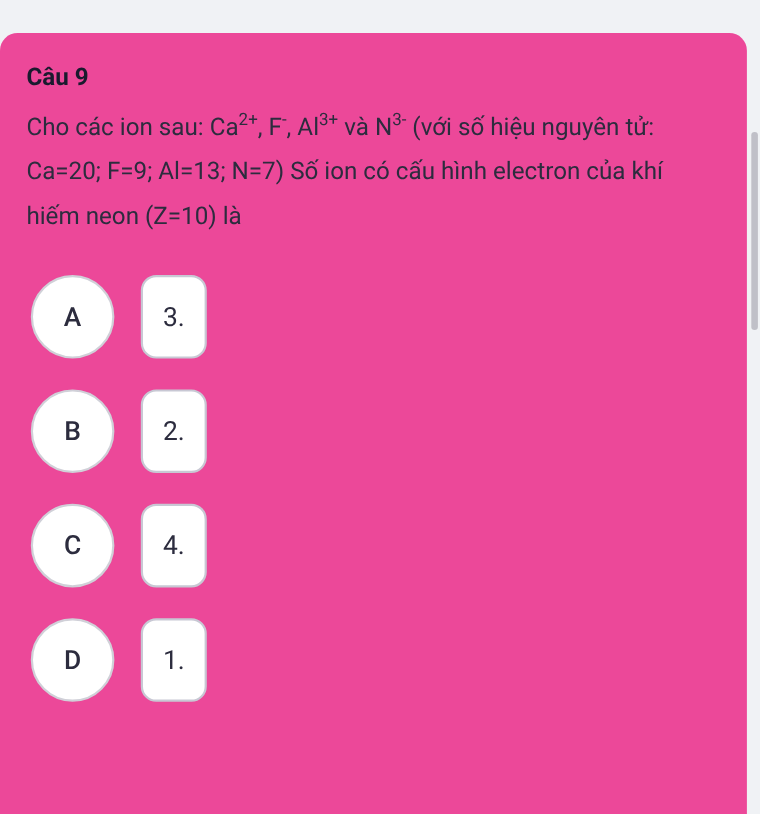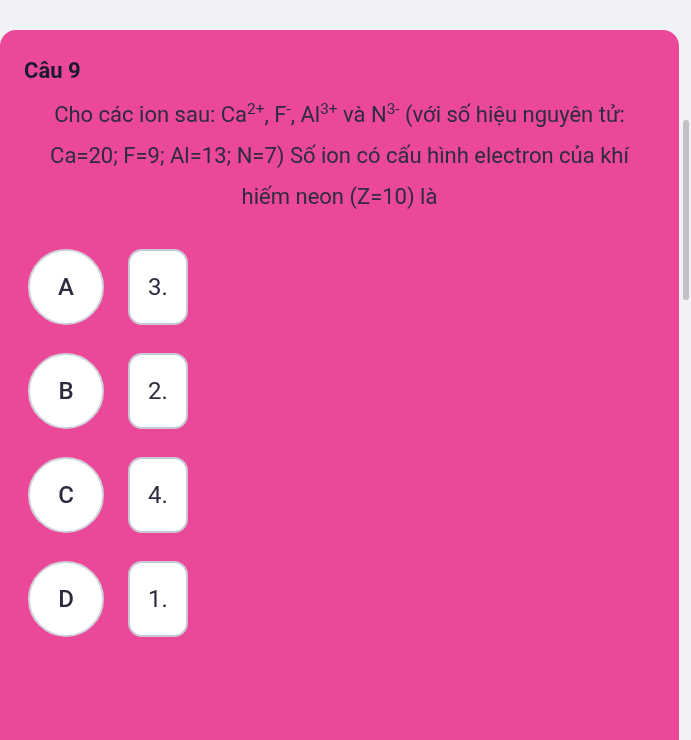--- a/index.html
+++ b/index.html
@@ -27,21 +27,20 @@
       font-size: 22px;
       font-weight: 700;
       color: #1a1a2e;
       margin-bottom: 12px;
     }
     .question-text {
       font-size: 22px;
       color: #2c2c3e;
       line-height: 1.85;
       margin-bottom: 32px;
-      text-align: center;
     }
     .question-text sup {
       font-size: 0.7em;
       vertical-align: super;
     }
     .instruction-wrapper {
       display: flex;
       align-items: center;
       margin-bottom: 40px;
     }

